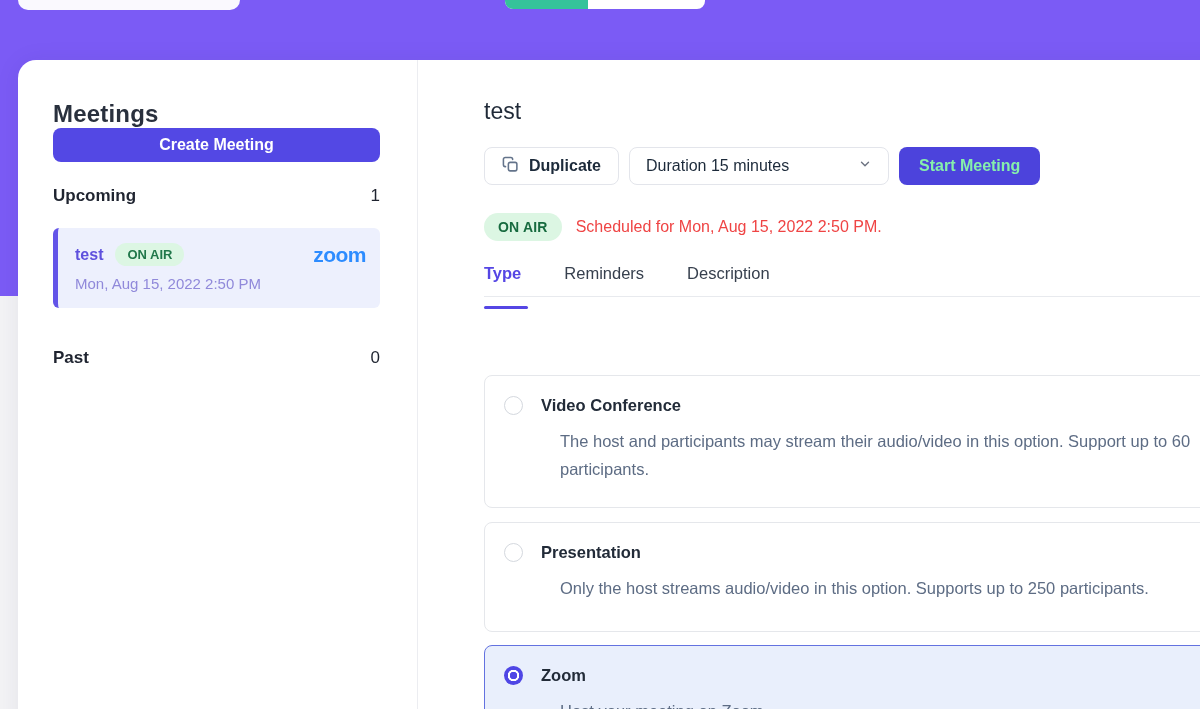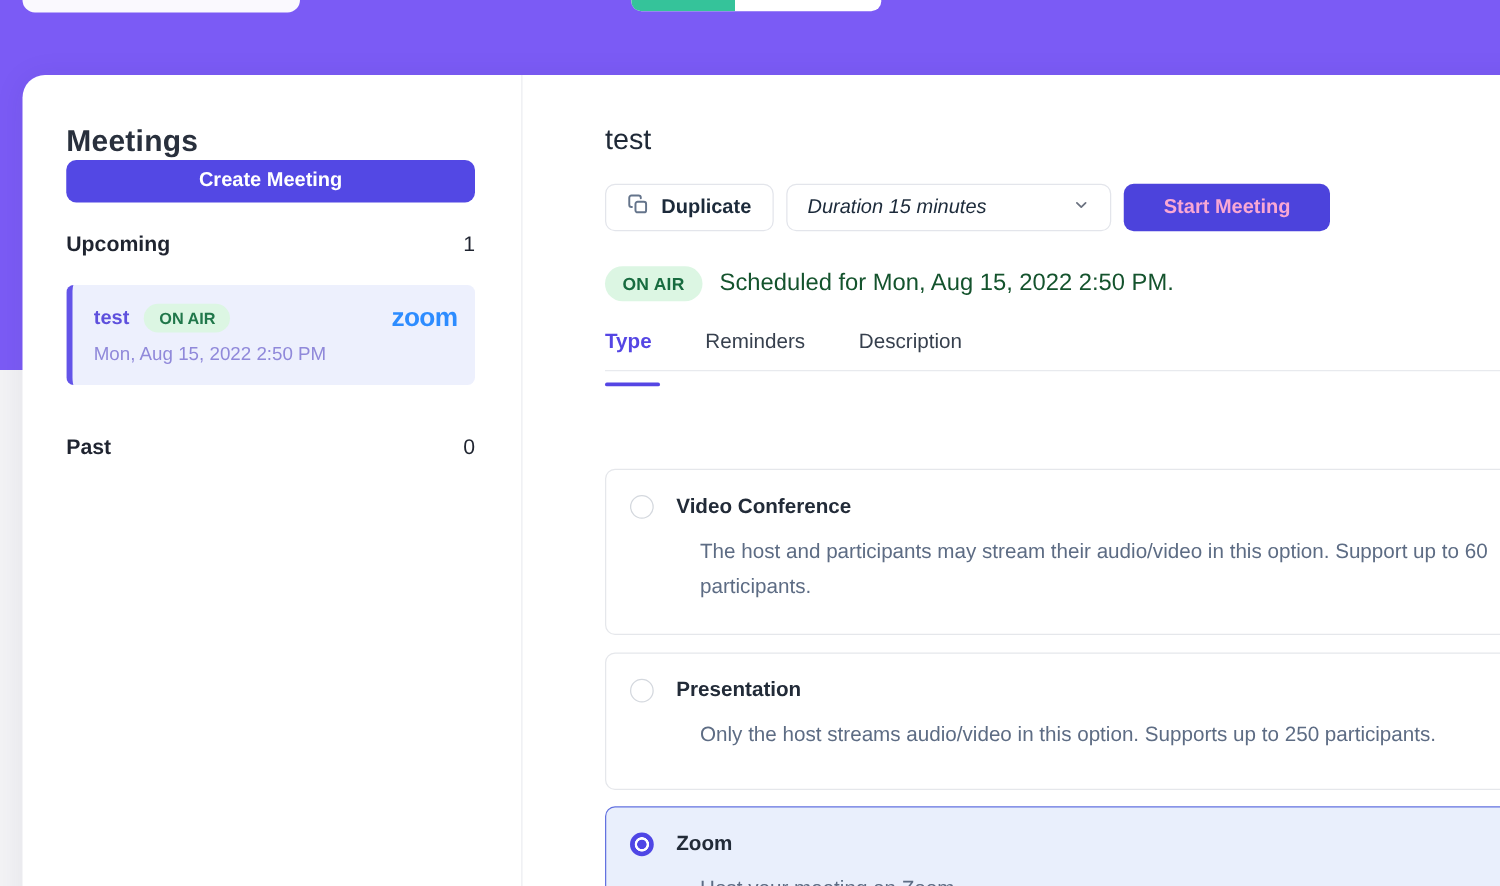--- a/index.html
+++ b/index.html
@@ -63,29 +63,29 @@
   .main { position:absolute; left:466px; top:0; width:1116px; height:100%; }
   .page-title { position:absolute; left:0; top:38px; font-size:23px; font-weight:500; color:#1F2937; }
 
   .actions { position:absolute; left:0; top:87px; height:38px; display:flex; gap:10px; }
   .btn {
     display:inline-flex; align-items:center; gap:10px; height:38px; padding:0 17px;
     background:#fff; border:1px solid #E3E5EB; border-radius:8px; cursor:pointer;
     font-family:inherit; font-size:16px; font-weight:600; color:#1C2A3A;
   }
   .btn svg { flex:0 0 auto; }
-  .select-btn { width:260px; font-weight:500; justify-content:space-between; padding:12px 16px;font-style:italic; }
-  .btn-primary { background:#4C43DC; border:none; color:#f9a8d4; padding:0 32px; }
+  .select-btn { width:260px; font-weight:500; justify-content:space-between; padding:12px 16px; }
+  .btn-primary { background:#4C43DC; border:none; color:#86efac; padding:0 20px; }
 
   .status-row { position:absolute; left:0; top:153px; display:flex; align-items:center; gap:14px; }
   .onair-badge {
     background:#DCF6E3; color:#176B3F; font-size:14px; font-weight:700;
     padding:6px 14px; border-radius:999px; letter-spacing:.2px;
   }
-  .sched-text { font-size:19px; color:#14532d; }
+  .sched-text { font-size:16px; color:#ef4444; }
 
   .tabs { position:absolute; left:0; top:204px; display:flex; gap:43px;align-items:center; }
   .tab { font-size:16.5px; font-weight:500; color:#37404E; cursor:pointer; padding-bottom:26px; position:relative; }
   .tab.active { color:#5546E4; font-weight:600; }
   .tab.active::after {
     content:""; position:absolute; left:0; bottom:0; width:44px; height:3px;
     background:#5546E4; border-radius:2px;
   }
   .tab-divider { position:absolute; left:0; top:236px; width:1116px; height:1px; background:#E8EAEE; }
 

